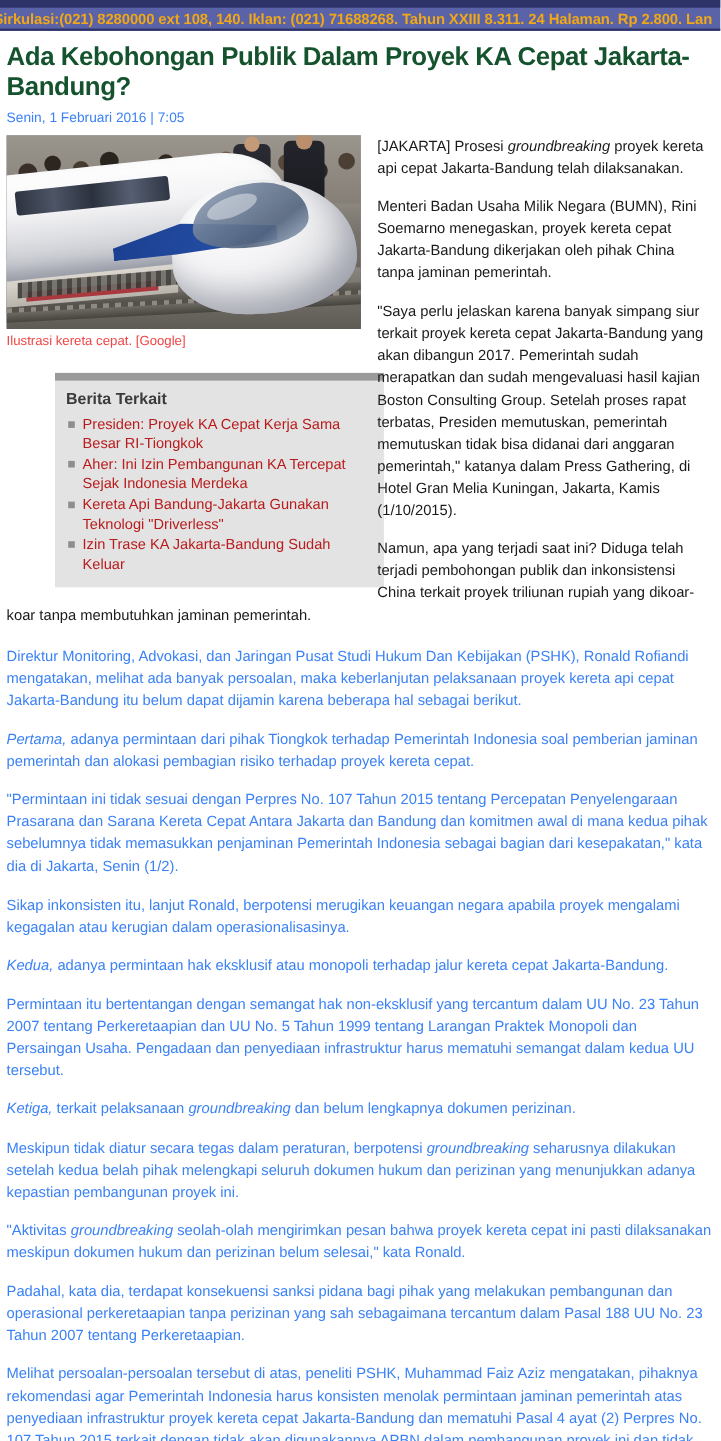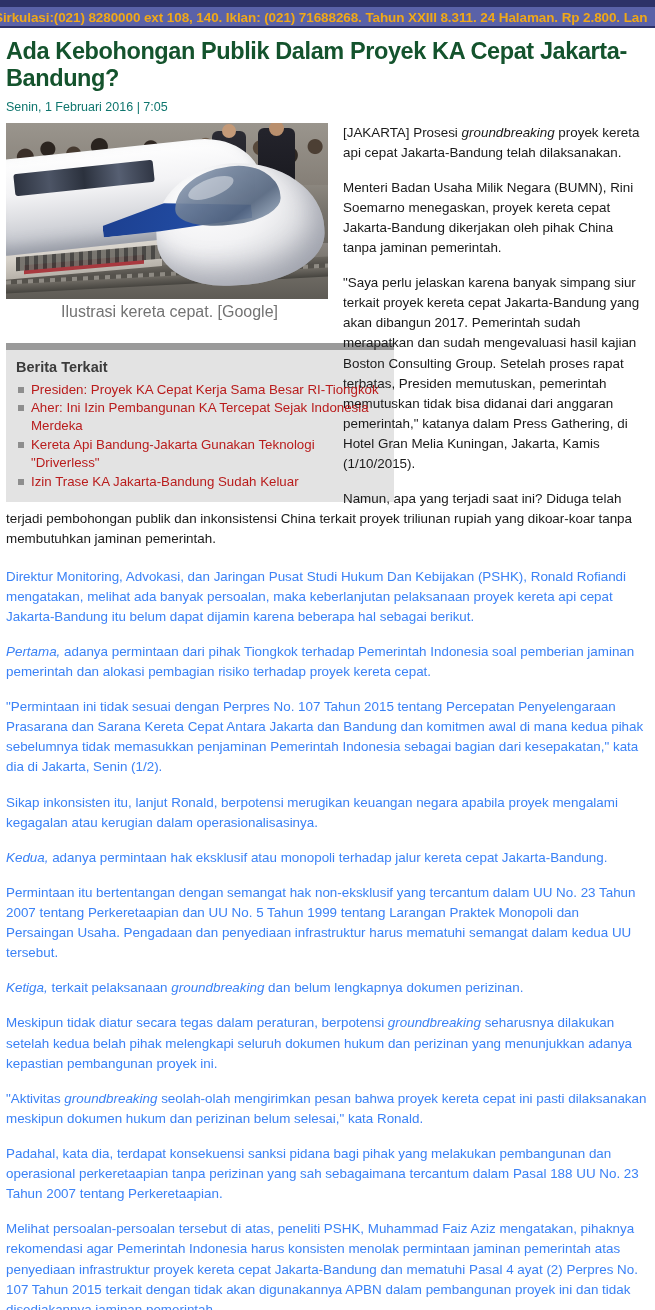--- a/index.html
+++ b/index.html
@@ -49,21 +49,21 @@
     font-weight: bold;
     line-height: 1.16;
     letter-spacing: -0.4px;
     margin: 10px 0 0 0;
     color: #14532d;
     font-family: "Liberation Sans", sans-serif;
   }
 
   .timestamp {
     font-size: 12.5px;
-    color: #0f766e;
+    color: #3b82f6;
     margin: 7px 0 9px 0;
     font-family: "Liberation Sans", sans-serif;
   }
 
   
   .media-col {
     float: left;
     width: 327px;
     margin: 0 10px 4px 0;
   }
@@ -181,34 +181,34 @@
     clip-path: polygon(0% 62%, 42% 4%, 100% 34%, 100% 78%, 38% 96%, 0% 100%);
     transform: rotate(-5deg);
   }
   .photo .bogie {
     position:absolute; left:10px; bottom:36px; width:190px; height:14px;
     background: repeating-linear-gradient(90deg,#3b3a38 0 4px,#6f6c66 4px 9px);
     transform: skewY(-5deg); opacity:.9;
   }
 
   .caption {
-    font-size: 16px;
-    color: #737373;
+    font-size: 12px;
+    color: #ef4444;
     margin: 4px 0 0 0;
     font-family: "Liberation Sans", sans-serif;
-    text-align: center;
   }
 
   
   .related-box {
     margin-top: 22px;
-    width: 388px;
+    width: 299px;
     background: #e3e3e3;
     border-top: 7px solid #9a9a9a;
     padding: 9px 10px 11px 10px;
+    margin-left: 44px;
   }
   .related-title {
     font-size: 14.5px;
     font-weight: bold;
     color: #3b3b3b;
     margin: 0 0 6px 0;
   }
   .related-list {
     list-style: none;
     margin: 0;

